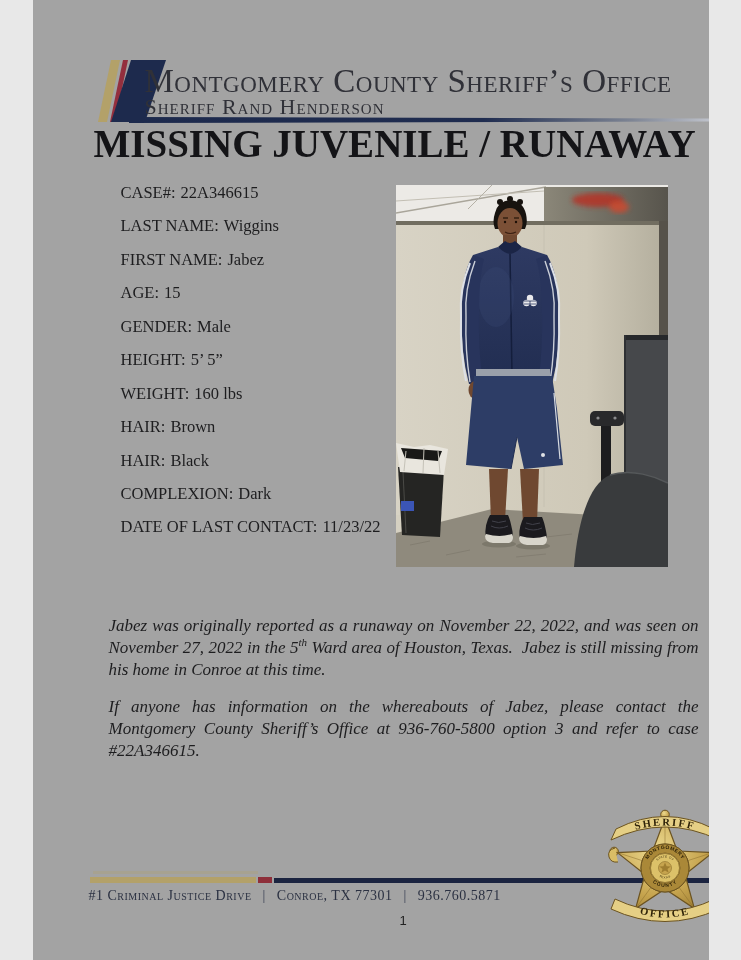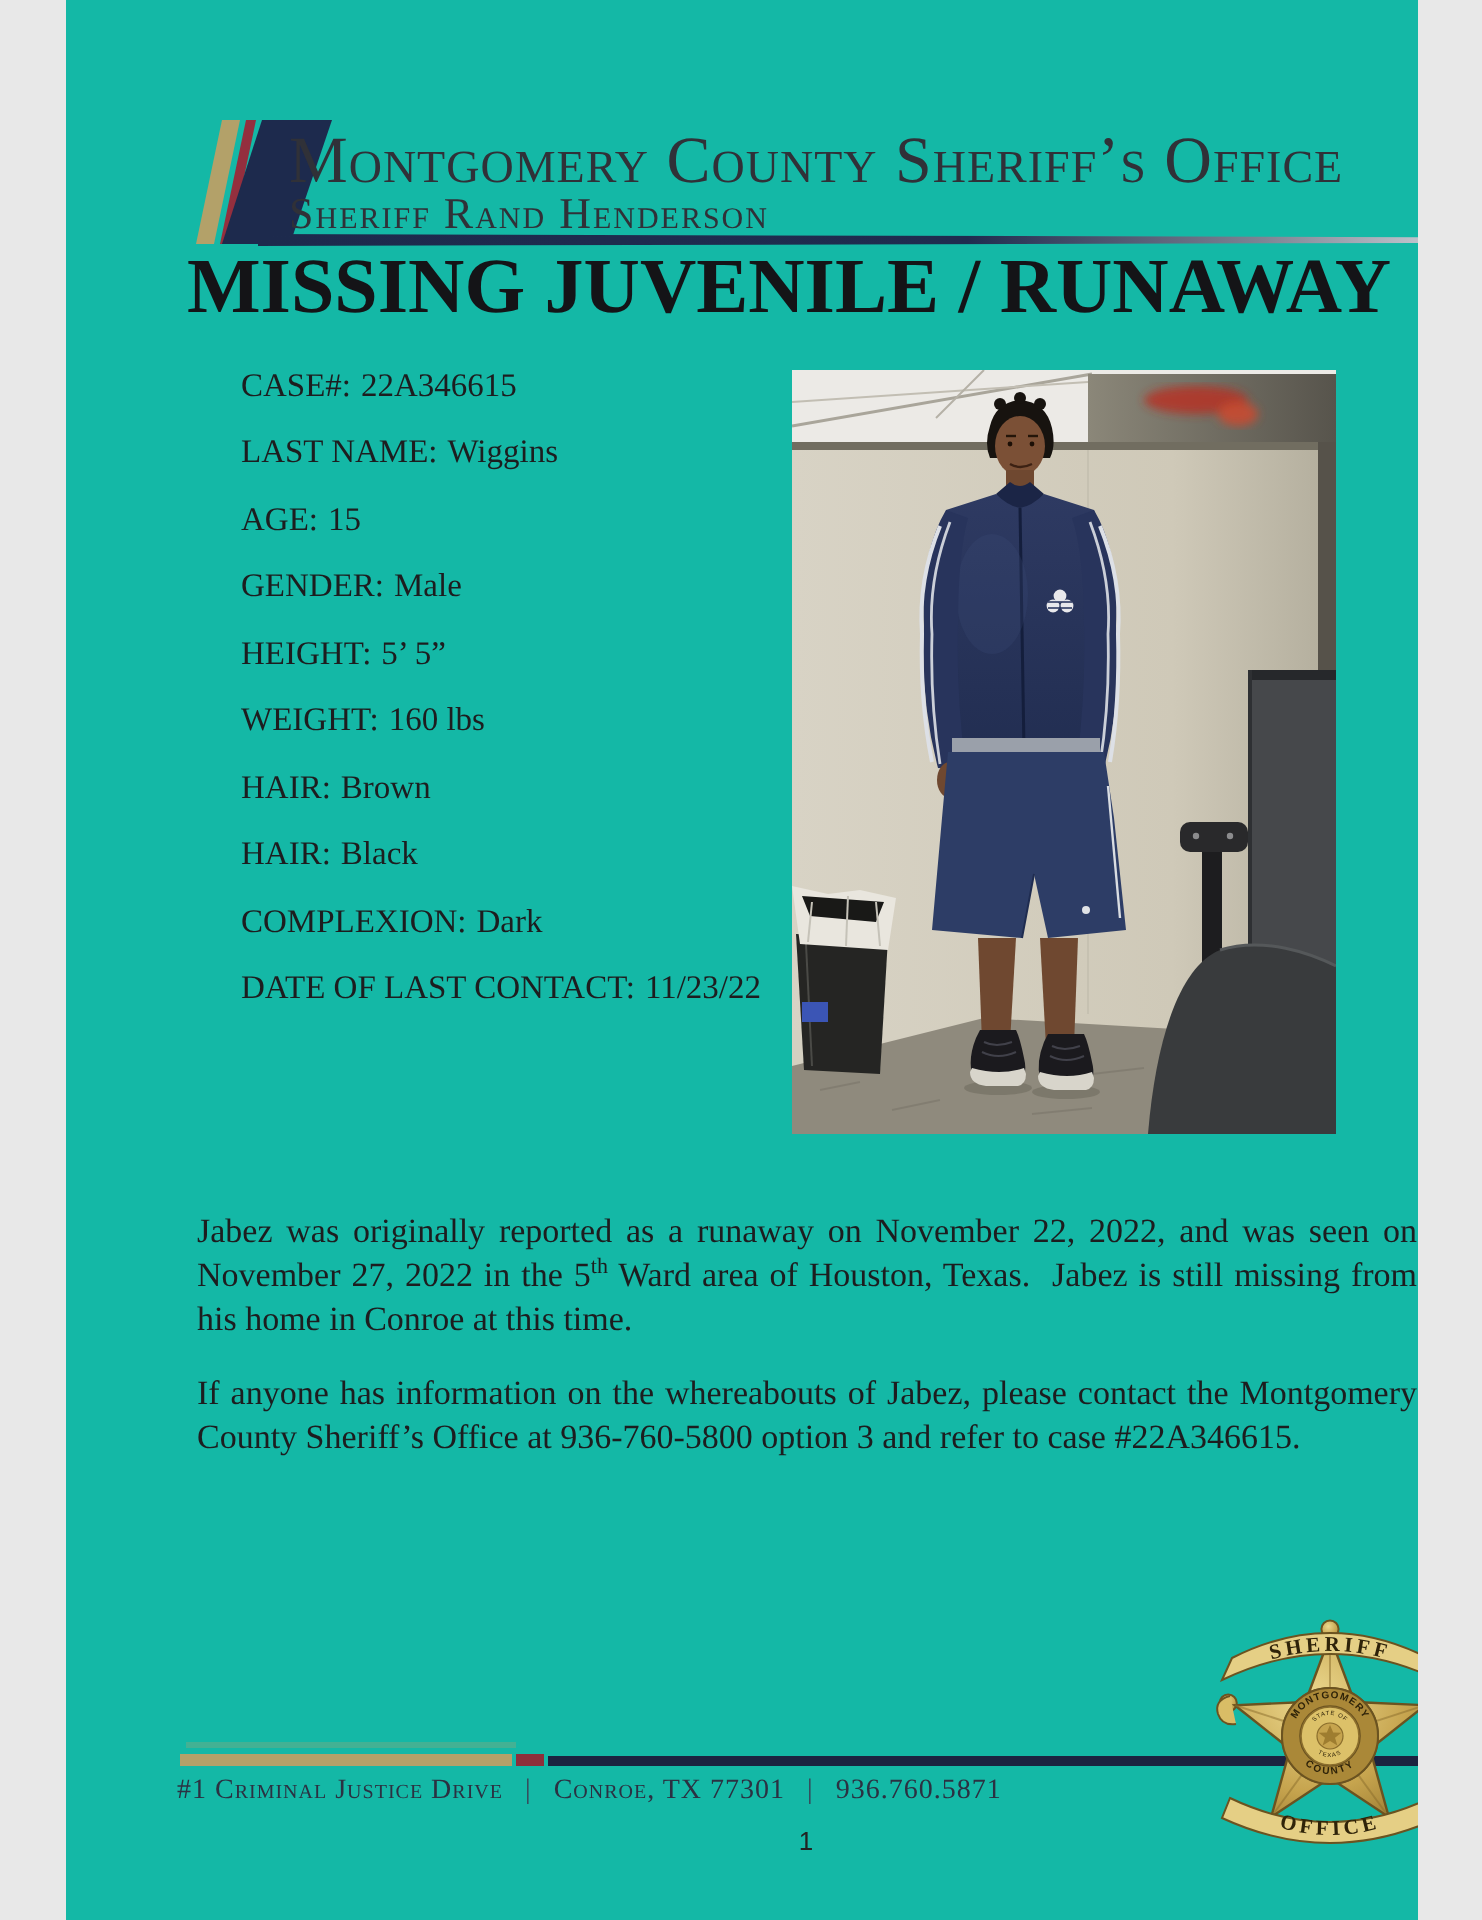--- a/index.html
+++ b/index.html
@@ -1,17 +1,17 @@
 <!DOCTYPE html>
 <html><head>
 <meta charset="utf-8">
 <style>
   html,body{margin:0;padding:0;background:#e8e8e8;}
   .page{
-    position:relative;width:676px;height:960px;background:#14b8a6;
+    position:relative;width:676px;height:960px;background:#a3a3a3;
     font-family:"Liberation Serif",serif;color:#1d1d1f;overflow:hidden;
     margin:0 auto;
   }
   
   .logo{position:absolute;left:57px;top:60px;width:78px;height:62px;}
   .agency{
     position:absolute;left:112px;top:64px;font-variant:small-caps;
     font-size:33px;line-height:34px;letter-spacing:.5px;color:#303138;white-space:nowrap;
   }
   .sheriff-name{
@@ -30,21 +30,21 @@
   
   .details{position:absolute;left:88px;top:184px;width:270px;}
   .field-row{height:33.45px;font-size:16.5px;line-height:18px;white-space:nowrap;}
   .f-value{margin-left:5px;}
   
   .photo-wrap{position:absolute;left:363px;top:185px;width:272px;height:382px;}
   .photo-wrap svg{display:block;}
   
   .narrative{position:absolute;left:62px;top:601px;width:618px;}
   .narrative p{
-    margin:4px;font-size:17px;line-height:22px;text-align:justify;color:#1d1d1f;
+    margin:14px;font-size:17px;line-height:22px;text-align:justify;color:#1d1d1f;font-style:italic;
   }
   .narrative p + p{margin-top:14.5px;}
   .narrative sup{font-size:11px;line-height:0;}
   
   .ghost-line{position:absolute;left:60px;top:871px;width:165px;height:3px;background:#b3a169;opacity:.3;z-index:1;}
   .line-gold{position:absolute;left:57px;top:877px;width:166px;height:6px;background:#b3a169;z-index:1;}
   .line-red{position:absolute;left:225px;top:877px;width:14px;height:6px;background:#8e2f3a;z-index:1;}
   .line-navy{position:absolute;left:241px;top:878px;width:496px;height:5px;background:#1b2440;z-index:1;}
   .footer-text{
     position:absolute;left:56px;top:885px;font-variant:small-caps;font-size:14px;
@@ -69,20 +69,21 @@
   </svg>
 
   <div class="agency">Montgomery County Sheriff’s Office</div>
   <div class="sheriff-name">Sheriff Rand Henderson</div>
   <div class="header-rule"></div>
   <div class="doc-title">MISSING JUVENILE / RUNAWAY</div>
 
   <div class="details">
       <div class="field-row"><span class="f-label">CASE#:</span><span class="f-value">22A346615</span></div>
       <div class="field-row"><span class="f-label">LAST NAME:</span><span class="f-value">Wiggins</span></div>
+      <div class="field-row"><span class="f-label">FIRST NAME:</span><span class="f-value">Jabez</span></div>
       <div class="field-row"><span class="f-label">AGE:</span><span class="f-value">15</span></div>
       <div class="field-row"><span class="f-label">GENDER:</span><span class="f-value">Male</span></div>
       <div class="field-row"><span class="f-label">HEIGHT:</span><span class="f-value">5’ 5”</span></div>
       <div class="field-row"><span class="f-label">WEIGHT:</span><span class="f-value">160 lbs</span></div>
       <div class="field-row"><span class="f-label">HAIR:</span><span class="f-value">Brown</span></div>
       <div class="field-row"><span class="f-label">HAIR:</span><span class="f-value">Black</span></div>
       <div class="field-row"><span class="f-label">COMPLEXION:</span><span class="f-value">Dark</span></div>
       <div class="field-row"><span class="f-label">DATE OF LAST CONTACT:</span><span class="f-value">11/23/22</span></div>
     </div>
 

